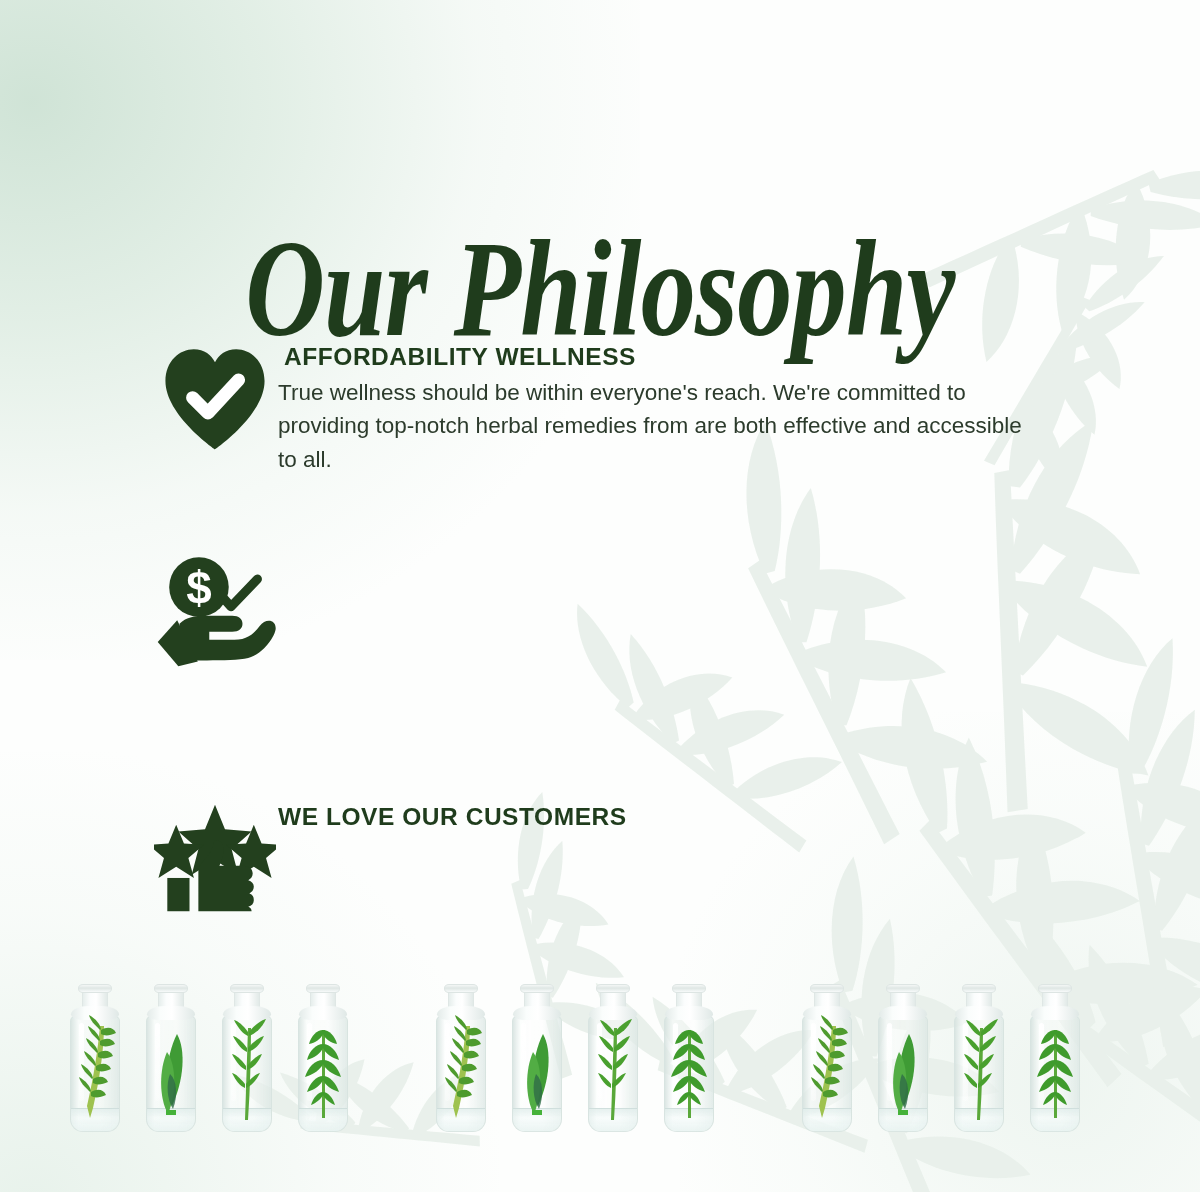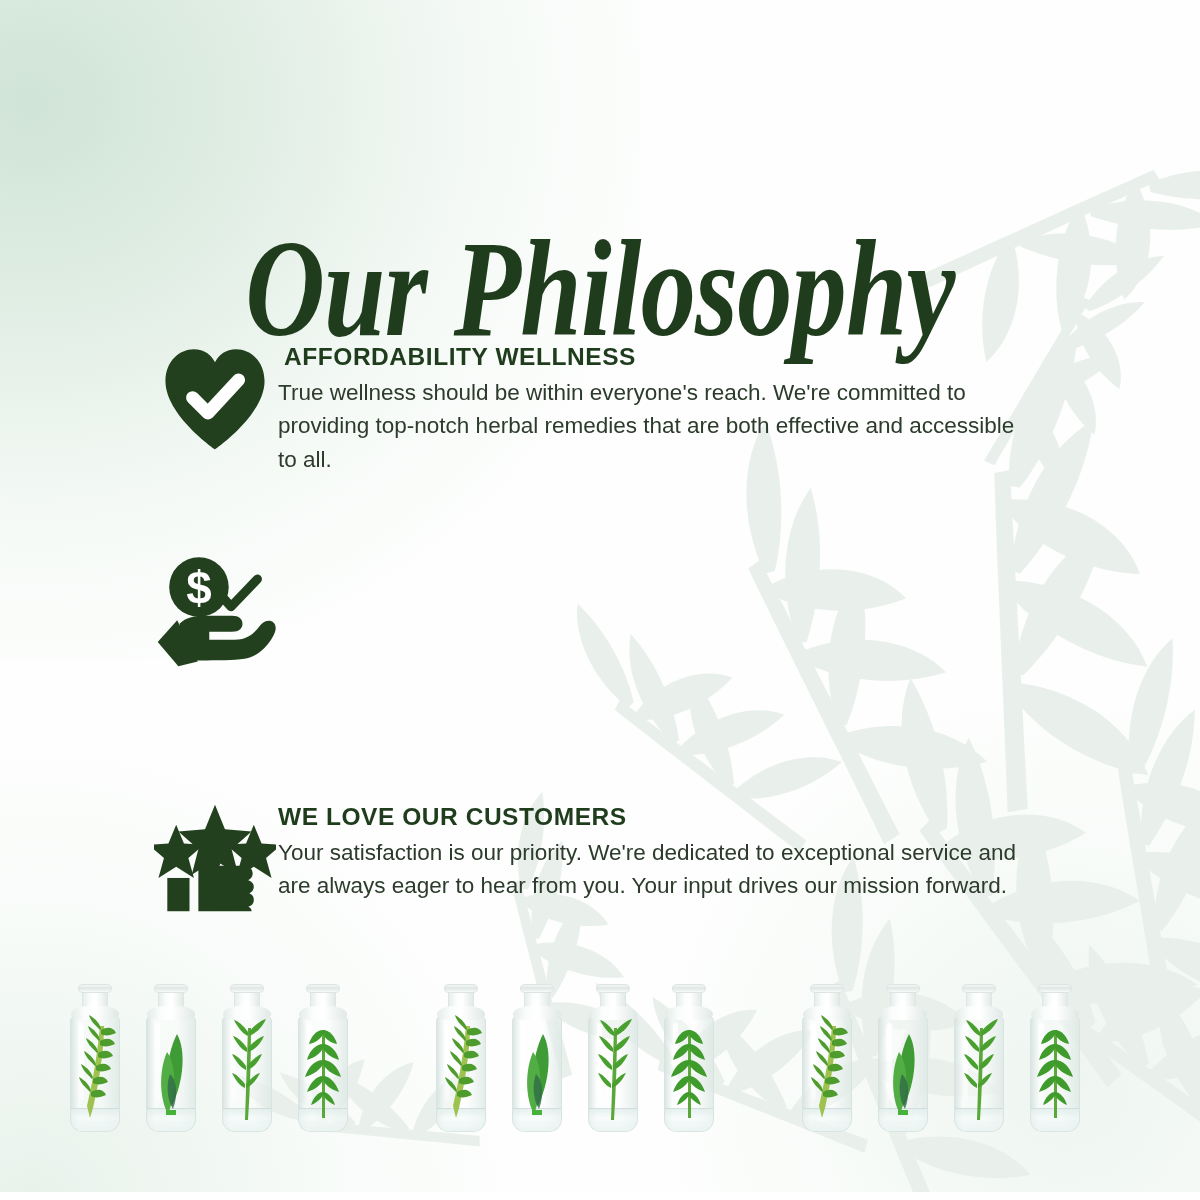--- a/index.html
+++ b/index.html
@@ -221,21 +221,21 @@
 
     <div class="feature" id="feat-0">
       <div class="f-icon">
         <svg width="118" height="118" viewBox="0 0 100 100" aria-hidden="true">
           <path d="M50,92 C50,92 8,63 8,34 C8,17 20,7 32,7 C41,7 47,12 50,18 C53,12 59,7 68,7 C80,7 92,17 92,34 C92,63 50,92 50,92 Z" fill="#23401e"></path>
           <path d="M31,48 L44,61 L70,33" fill="none" stroke="#ffffff" stroke-width="11" stroke-linecap="round" stroke-linejoin="round"></path>
         </svg>
       </div>
       <div class="f-body">
         <h2 class="f-head indent">AFFORDABILITY WELLNESS</h2>
-        <p class="f-text">True wellness should be within everyone's reach. We're committed to providing top-notch herbal remedies that are both effective and accessible to all.</p>
+        <p class="f-text">True wellness should be within everyone's reach. We're committed to providing top-notch herbal remedies from are both effective and accessible to all.</p>
       </div>
     </div>
 
     <div class="feature" id="feat-1">
       <div class="f-icon">
         <svg width="126" height="118" viewBox="0 0 110 100" aria-hidden="true">
           <circle cx="41" cy="30" r="26" fill="#23401e"></circle>
           <text x="41" y="45" font-family="Liberation Sans, sans-serif" font-size="40" font-weight="700" fill="#ffffff" text-anchor="middle">$</text>
           <path d="M60,37 L69,47 L92,23" fill="none" stroke="#23401e" stroke-width="8" stroke-linecap="round" stroke-linejoin="round"></path>
           <path d="M60,37 L69,47 L92,23" fill="none" stroke="#ffffff" stroke-width="3" stroke-linecap="round" stroke-linejoin="round" opacity="0"></path>
@@ -257,21 +257,20 @@
           <path d="M90,20 L97,37 L115,38 L101,50 L106,68 L90,58 L74,68 L79,50 L65,38 L83,37 Z" fill="#23401e"></path>
           <rect x="12" y="68" width="20" height="30" fill="#23401e"></rect>
           <path d="M40,98 L40,62 C40,56 46,52 50,46 C54,40 53,34 56,34 C62,34 64,40 62,48
                    C61,53 59,57 59,57 L80,57 C86,57 89,60 89,64 C89,67 87,69 85,70
                    C88,71 90,73 90,76 C90,79 88,81 86,82 C89,83 90,85 90,88
                    C90,91 88,93 85,94 C87,95 88,96 88,98 Z" fill="#23401e"></path>
         </svg>
       </div>
       <div class="f-body">
         <h2 class="f-head">WE LOVE OUR CUSTOMERS</h2>
-        <p class="f-text">Your satisfaction is our priority. We're dedicated to exceptional service and are always eager to hear from you. Your input drives our mission forward.</p>
       </div>
     </div>
 
   </div>
 
   <div class="bottles">
 
     <div class="bgroup" style="left:64px;">
       <div class="vial">
         <div class="neck"></div>

